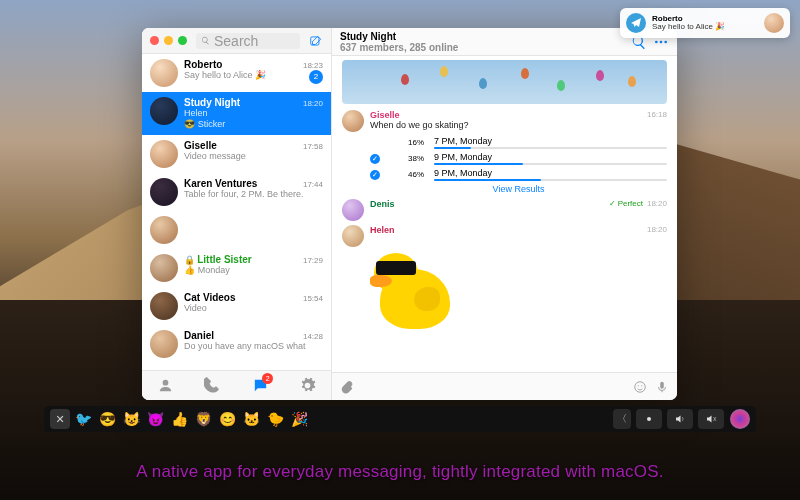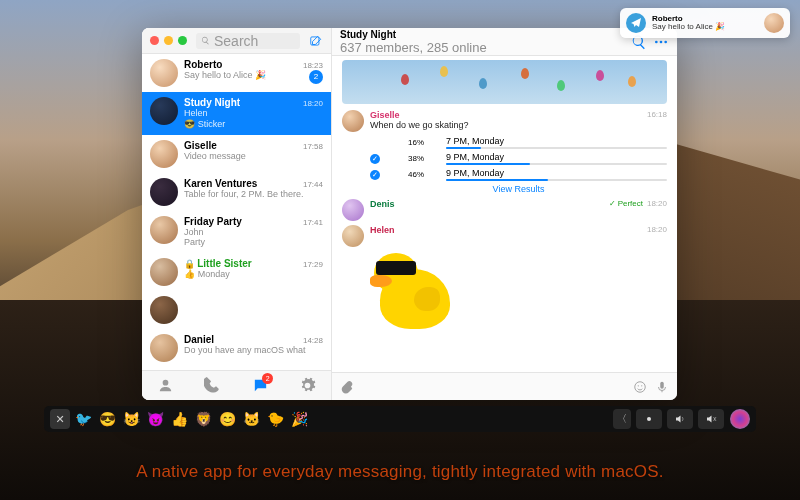--- a/index.html
+++ b/index.html
@@ -49,38 +49,38 @@
 .bottomtabs .tab{width:22px;height:22px;display:flex;align-items:center;justify-content:center;position:relative;}
 .bottomtabs svg{width:17px;height:17px;fill:#9a9a9a;}
 .bottomtabs .tab.active svg{fill:#0a84ff;}
 .bottomtabs .tab .nb{position:absolute;top:-2px;right:-2px;background:#ff3b30;color:#fff;font-size:7px;min-width:11px;height:11px;border-radius:6px;display:flex;align-items:center;justify-content:center;}
 
 
 .main{flex:1;display:flex;flex-direction:column;}
 .header{height:28px;border-bottom:1px solid #e4e4e4;display:flex;align-items:center;padding:0 8px;background:#fafafa;}
 .header .info{flex:1;}
 .header .title{font-size:10px;font-weight:600;}
-.header .sub{font-size:13px;color:#8e8e8e;}
+.header .sub{font-size:10px;color:#8e8e8e;font-weight:bold;}
 .header .ico{width:16px;height:16px;margin-left:6px;}
 .header .ico svg{width:16px;height:16px;fill:#0a84ff;}
 
 .msgs{flex:1;overflow:hidden;padding:4px 10px 2px;font-size:9px;position:relative;}
 .heroimg{height:44px;margin:0 0 6px;border-radius:4px;background:linear-gradient(180deg,#9dc7e8,#c3ddef);position:relative;overflow:hidden;}
 .balloon{position:absolute;width:8px;height:11px;border-radius:50% 50% 50% 50% / 55% 55% 45% 45%;}
 .msg{display:flex;gap:6px;margin-bottom:4px;}
 .msg .av{width:22px;height:22px;border-radius:50%;flex-shrink:0;}
 .msg .body{flex:1;}
 .msg .sender{font-size:9px;font-weight:600;}
 .msg .mtime{font-size:8px;color:#b0b0b0;float:right;}
 .msg .txt{font-size:9px;color:#222;}
 .poll{margin-left:28px;margin-bottom:4px;}
 .pollsub{font-size:8px;color:#999;margin-bottom:3px;}
 .pollopt{display:flex;align-items:center;gap:6px;margin-bottom:3px;}
 .pollopt .pct{font-size:8px;font-weight:400;width:20px;text-align:left;margin-left:22px;}
-.pollopt .bar{flex:1;position:relative;margin-left:12px;}
+.pollopt .bar{flex:1;position:relative;}
 .pollopt .lbl{font-size:9px;margin-bottom:1px;}
 .pollopt .track{height:2px;background:#e0e0e0;border-radius:1px;position:relative;}
 .pollopt .fill{height:2px;background:#0a84ff;border-radius:1px;}
 .pollopt .chk{width:10px;height:10px;border-radius:50%;background:#0a84ff;display:flex;align-items:center;justify-content:center;color:#fff;font-size:7px;}
 .viewres{text-align:center;font-size:9px;color:#0a84ff;font-weight:500;margin:3px 0 5px;}
 .sentlabel{font-size:8px;color:#1fa01f;float:right;margin-right:4px;display:inline-flex;align-items:center;gap:2px;}
 
 .sticker{width:90px;height:90px;margin-left:28px;position:relative;}
 .duck-body{position:absolute;left:10px;top:18px;width:70px;height:60px;background:#ffd400;border-radius:55% 60% 50% 50% / 60% 65% 45% 45%;}
 .duck-head{position:absolute;left:4px;top:2px;width:44px;height:40px;background:#ffd400;border-radius:50%;}
@@ -98,21 +98,21 @@
 .touchbar .tbtn{height:20px;border-radius:4px;display:flex;align-items:center;justify-content:center;}
 .touchbar .close{width:20px;background:#333;color:#ccc;font-size:11px;}
 .touchbar .stk{width:22px;font-size:14px;}
 .touchbar .chev{width:18px;background:#2a2a2a;color:#ccc;font-size:10px;}
 .touchbar .sys{width:26px;background:#2a2a2a;margin-left:2px;}
 .touchbar .sys svg{width:12px;height:12px;fill:#ddd;}
 .touchbar .siri{width:20px;height:20px;border-radius:50%;background:radial-gradient(circle,#7a3fd4,#d63f8f,#3fa0d4);margin-left:3px;}
 .touchbar .spacer{flex:1;}
 
 
-.caption{position:absolute;left:0;right:0;bottom:18px;text-align:center;color:#c2410c;font-size:17px;font-weight:400;letter-spacing:.2px;z-index:7;text-shadow:0 1px 3px rgba(0,0,0,.5);}
+.caption{position:absolute;left:0;right:0;bottom:18px;text-align:center;color:#a21caf;font-size:17px;font-weight:400;letter-spacing:.2px;z-index:7;text-shadow:0 1px 3px rgba(0,0,0,.5);}
 
 
 .av-a{background:radial-gradient(circle at 35% 30%,#f8dcc0,#c99368);}
 .av-b{background:radial-gradient(circle at 35% 30%,#283a5a,#0f1b30);}
 .av-c{background:radial-gradient(circle at 35% 30%,#f2d1b0,#b77e52);}
 .av-d{background:radial-gradient(circle at 35% 30%,#3a2c3f,#1b1322);}
 .av-e{background:radial-gradient(circle at 35% 30%,#e9c8a6,#a8734a);}
 .av-f{background:radial-gradient(circle at 35% 30%,#d8bda0,#996a44);}
 .av-g{background:radial-gradient(circle at 35% 30%,#8c6648,#4a321f);}
 .av-h{background:radial-gradient(circle at 35% 30%,#e6c3a0,#b07f52);}
@@ -195,40 +195,40 @@
           <div class="meta">
             <div class="row1">
               <span class="name">Karen Ventures</span>
               <span class="time">17:44</span>
             </div>
             <div class="preview">Table for four, 2 PM. Be there.</div>
           </div>
         </div>
         <div class="chat">
           <div class="av av-e"></div>
-          <div class="meta">
-            <div class="row1">
-              <span class="name">Friday Party</span>
-              <span class="time">17:41</span>
-            </div>
-            <div class="preview">John<br>Party</div>
-          </div>
         </div>
         <div class="chat">
           <div class="av av-f"></div>
           <div class="meta">
             <div class="row1">
               <span class="name green"><span class="lock">🔒</span>Little Sister</span>
               <span class="time">17:29</span>
             </div>
             <div class="preview">👍 Monday</div>
           </div>
         </div>
         <div class="chat">
           <div class="av av-g"></div>
+          <div class="meta">
+            <div class="row1">
+              <span class="name">Cat Videos</span>
+              <span class="time">15:54</span>
+            </div>
+            <div class="preview">Video</div>
+          </div>
         </div>
         <div class="chat">
           <div class="av av-h"></div>
           <div class="meta">
             <div class="row1">
               <span class="name">Daniel</span>
               <span class="time">14:28</span>
             </div>
             <div class="preview">Do you have any macOS what</div>
           </div>

